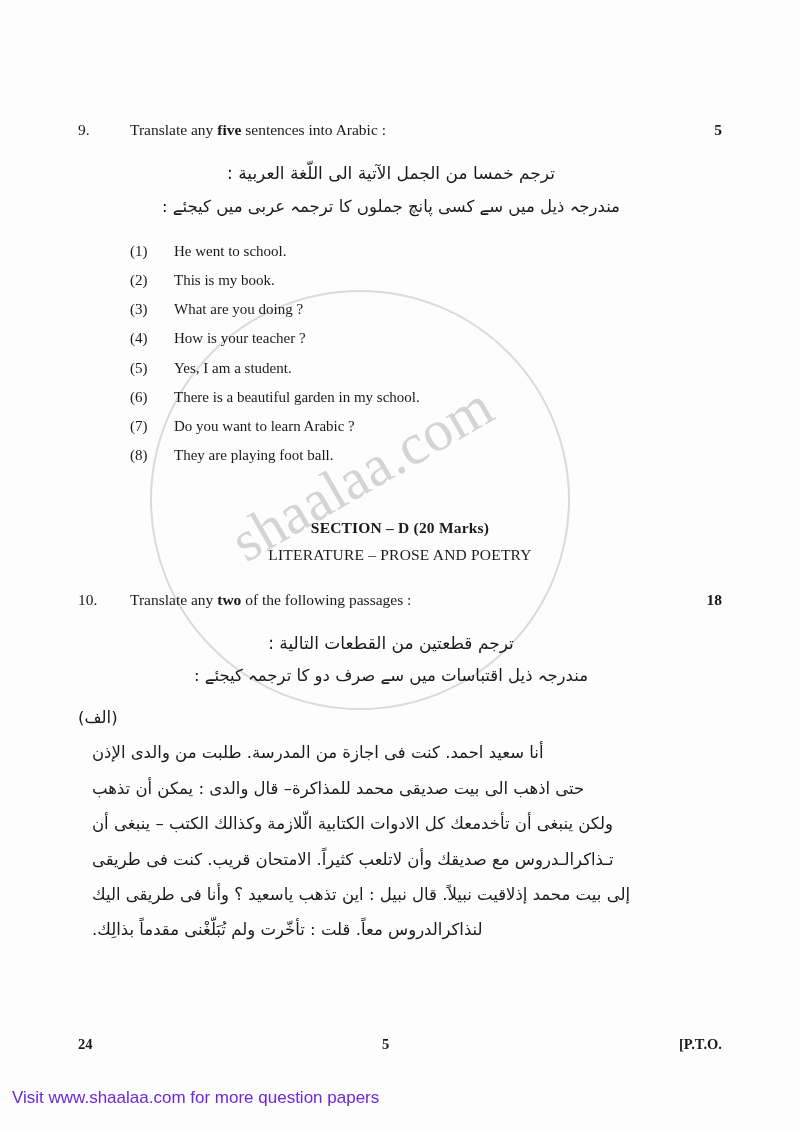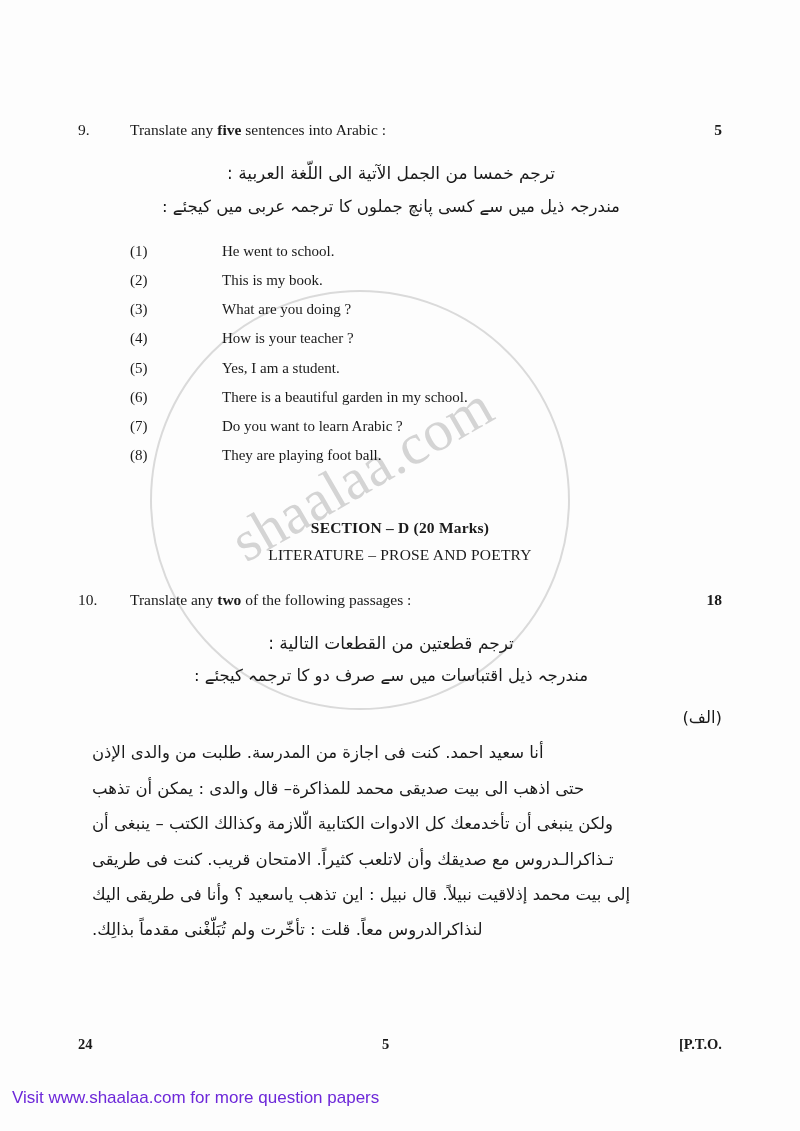--- a/index.html
+++ b/index.html
@@ -106,40 +106,40 @@
   .sent-item {
     display: flex;
     align-items: flex-start;
     font-size: 15px;
     line-height: 1.95;
   }
   .sent-idx {
     width: 44px;
     flex: 0 0 44px;
   }
-  .sent-txt { flex: 1 1 auto; margin-left: 48px; }
+  .sent-txt { flex: 1 1 auto; }
 
   
   .section-head {
     text-align: center;
     font-weight: bold;
     font-size: 15.5px;
     letter-spacing: 0.2px;
   }
   .section-sub {
     text-align: center;
     font-weight: normal;
     font-size: 15.5px;
     letter-spacing: 0.2px;
     margin-top: 9px;
   }
 
   
   .passage-label {
-    text-align: right;
+    text-align: left;
     direction: rtl;
     font-family: "DejaVu Sans", sans-serif;
     font-size: 16.5px;
     margin-top: 16px;
   }
   .passage {
     direction: rtl;
     text-align: left;
     font-family: "DejaVu Sans", sans-serif;
     font-size: 16.5px;

